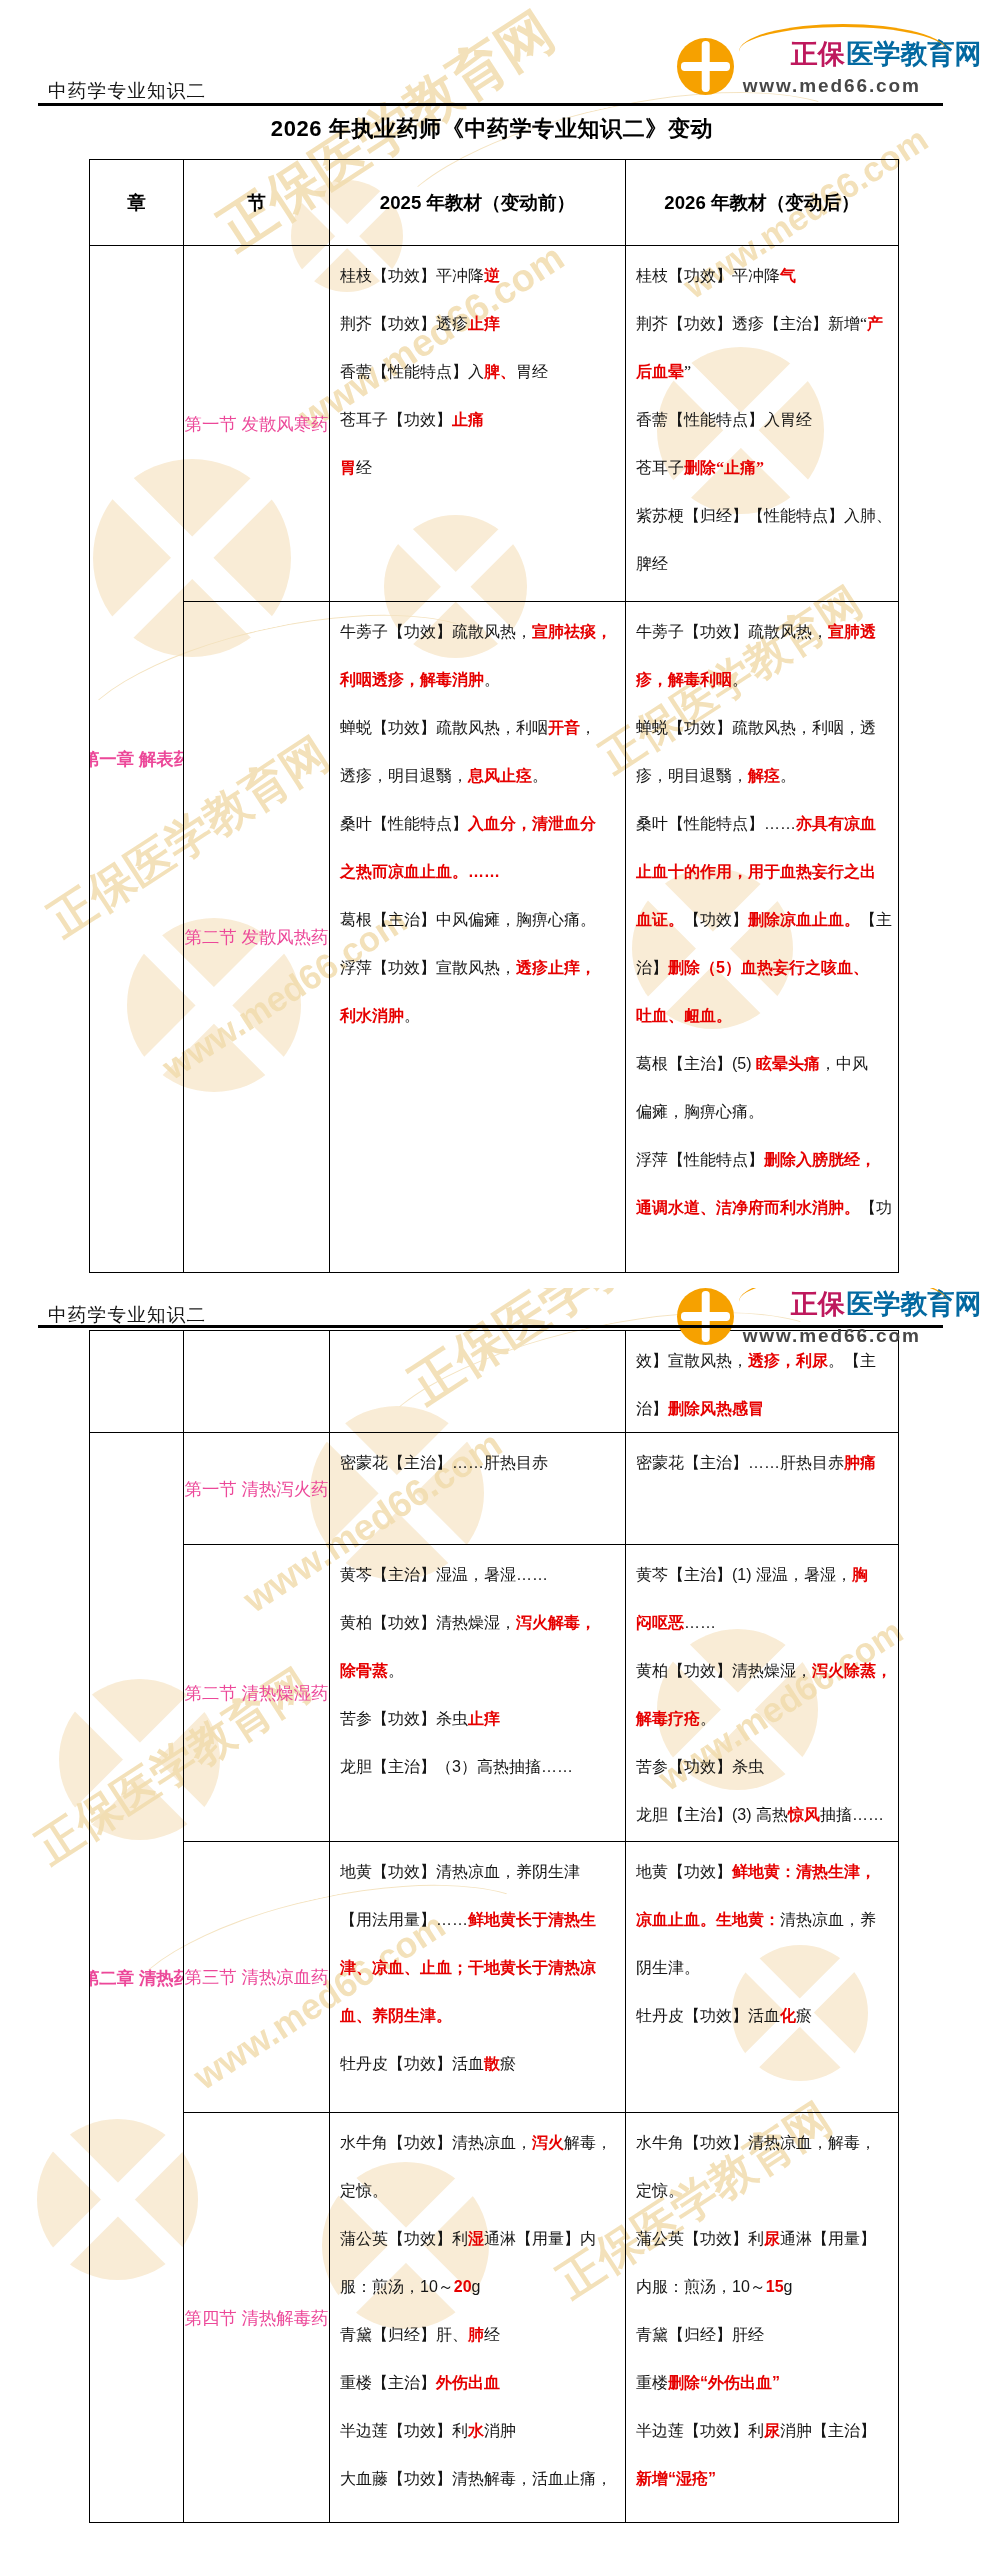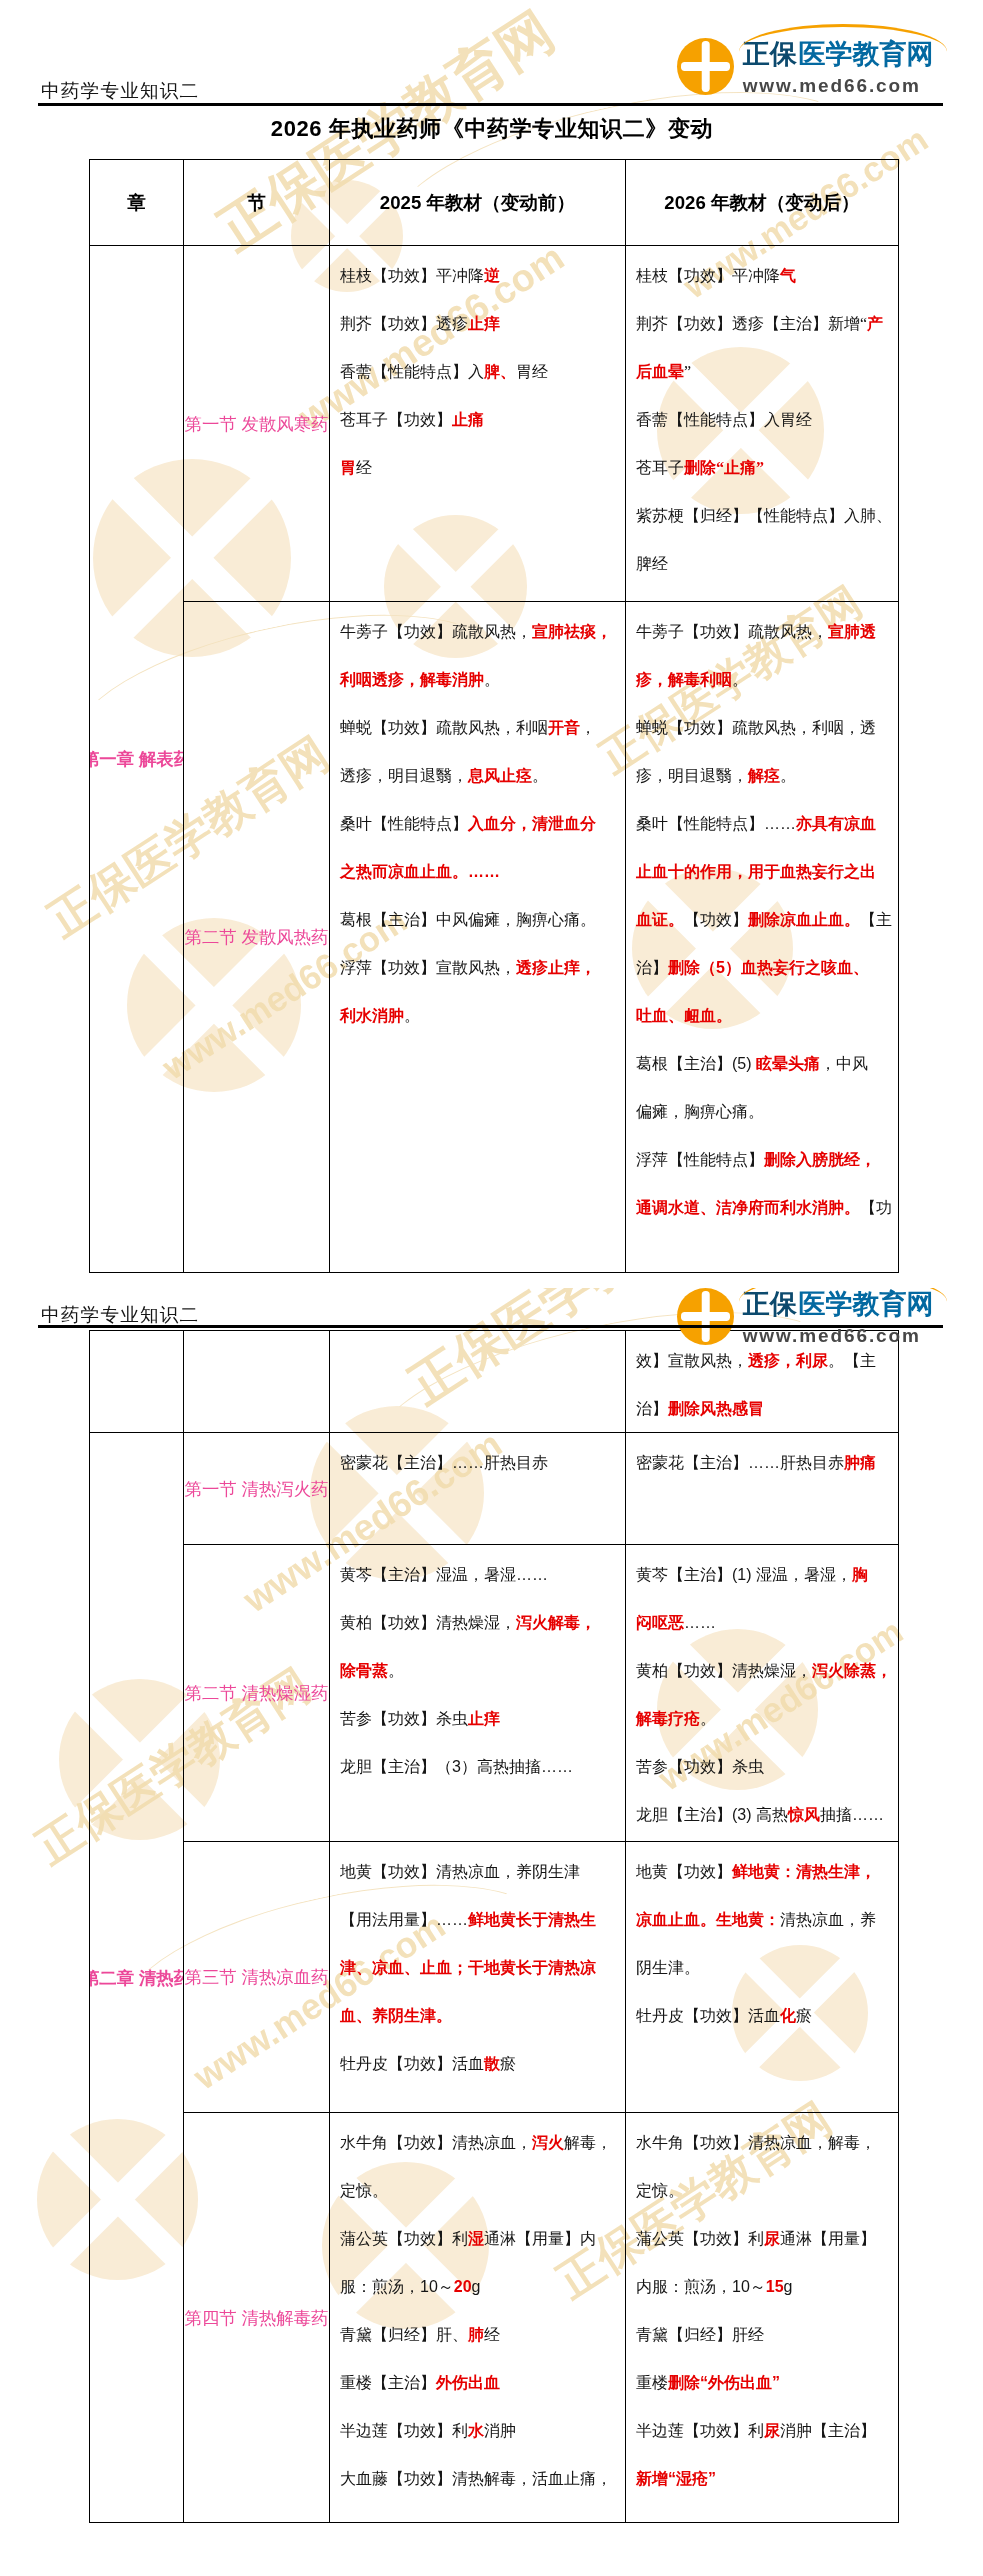--- a/index.html
+++ b/index.html
@@ -1,37 +1,37 @@
 <!DOCTYPE html>
 <html style="font-size:10px"><head>
 <meta charset="utf-8">
 <style>
   html,body{margin:0;padding:0;background:#ffffff;}
   body{width:984px;font-family:"Liberation Sans","DejaVu Sans",sans-serif;color:#151515;}
   .page{position:relative;width:984px;height:1288px;background:#fff;overflow:hidden;}
   #page2{height:1288px;}
 
   
-  .subject{position:absolute;left:41px;font-family:"Liberation Serif","DejaVu Serif",serif;
+  .subject{position:absolute;left:48px;font-family:"Liberation Serif","DejaVu Serif",serif;
            font-size:18.6px;color:#161616;letter-spacing:1.2px;z-index:3;}
   #page1 .subject{top:78px;} #page2 .subject{top:13.6px;}
   .rule{position:absolute;left:38px;width:905px;height:2.5px;background:#000;z-index:3;}
   #page1 .rule{top:103px;} #page2 .rule{top:37px;}
 
   .logo{position:absolute;left:677px;display:flex;gap:8.7px;align-items:flex-start;z-index:3;}
   #page1 .logo{top:38px;} #page2 .logo{top:0px;}
   .logo-ball{width:57px;height:57px;border-radius:50%;background:#f6a100;position:relative;flex:none;}
   .logo-ball i{position:absolute;background:#fff;border-radius:3.7px;}
   .logo-ball .v{left:50%;top:5%;width:15%;height:90%;transform:translateX(-50%);}
   .logo-ball .h{top:42%;left:7%;height:16%;width:86%;}
   .logo-right{position:relative;padding-top:1.2px;}
   .logo-arc{position:absolute;left:-3.7px;top:-13.6px;width:208px;height:52px;
             border-top:3.1px solid #f6a100;border-radius:50%;}
   .logo-line1{font-size:27px;font-weight:bold;line-height:31px;white-space:nowrap;}
-  .brand-hl{color:#0c4a6e;margin-right:1.9px;}
+  .brand-hl{color:#be185d;margin-right:1.9px;margin-left:48px;}
   .brand-rest{color:#0369a1;}
   .logo-url{font-size:19px;font-weight:bold;color:#474747;letter-spacing:1.9px;margin-top:5px;}
 
   .doc-title{position:absolute;left:0;width:100%;top:114px;text-align:center;
              font-size:22px;font-weight:bold;color:#000;letter-spacing:0.6px;z-index:3;}
 
   
   .ztable{position:absolute;left:89px;width:808px;display:grid;
           grid-template-columns:94px 146px 296px 272px;
           border:1.2px solid #000;z-index:2;background:transparent;}

